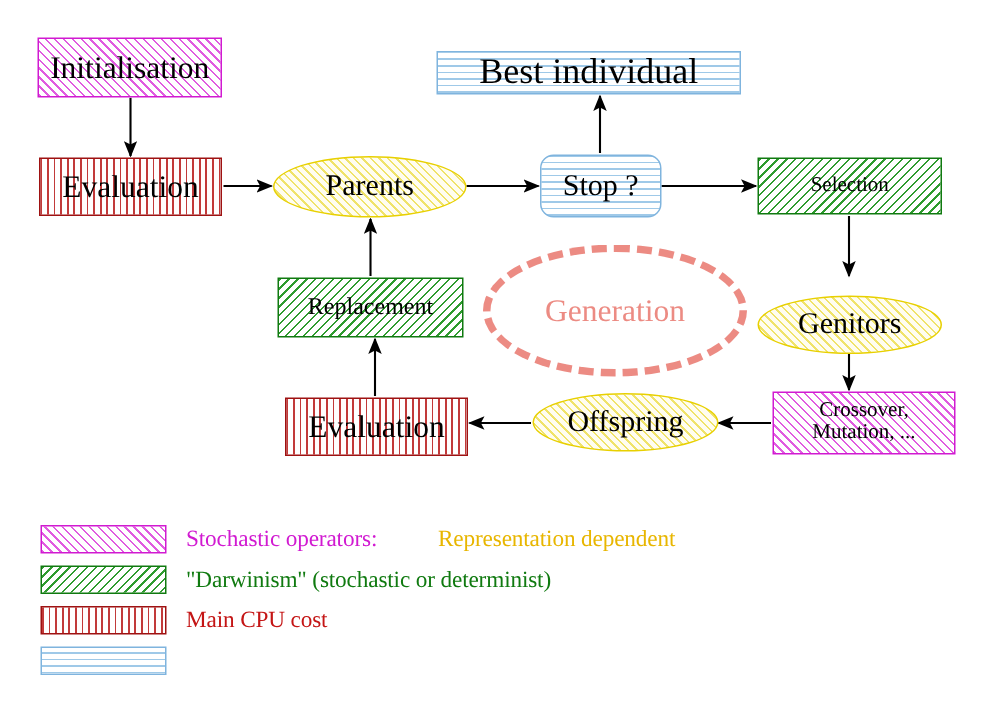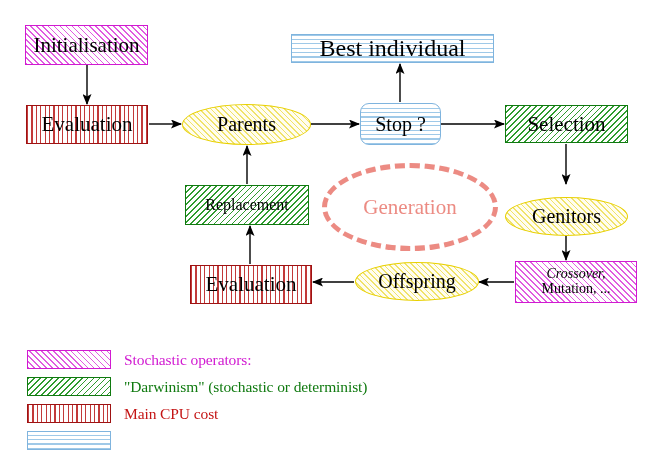--- a/index.html
+++ b/index.html
@@ -107,29 +107,29 @@
 
   <div class="node rect fill-blue" style="left:291px;top:34px;width:203px;height:29px;">
     <span class="lbl" style="font-size:24px;">Best individual</span>
   </div>
 
   <div class="node rect rounded fill-blue" style="left:360px;top:103px;width:81px;height:42px;">
     <span class="lbl" style="font-size:20px;">Stop ?</span>
   </div>
 
   <div class="node rect fill-green" style="left:505px;top:105px;width:123px;height:38px;">
-    <span class="lbl" style="font-size:21px;">Selection</span>
+    <span class="lbl" style="font-size:14px;">Selection</span>
   </div>
 
   <div class="node ellipse fill-yellow" style="left:505px;top:197px;width:123px;height:39px;border-width:1.5px;border-style:solid;">
     <span class="lbl" style="font-size:20px;">Genitors</span>
   </div>
 
   <div class="node rect fill-magenta" style="left:515px;top:261px;width:122px;height:42px;flex-direction:column;">
-    <span class="lbl" style="font-size:14px;font-style:italic;">Crossover,</span>
+    <span class="lbl" style="font-size:14px;">Crossover,</span>
     <span class="lbl" style="font-size:14px;">Mutation, ...</span>
   </div>
 
   <div class="node ellipse fill-yellow" style="left:355px;top:262px;width:124px;height:39px;border-width:1.5px;border-style:solid;">
     <span class="lbl" style="font-size:20px;">Offspring</span>
   </div>
 
   <div class="node rect fill-red" style="left:190px;top:265px;width:122px;height:39px;">
     <span class="lbl" style="font-size:21px;">Evaluation</span>
   </div>
@@ -139,20 +139,21 @@
   </div>
 
   <div class="dashed-gen" style="left:322px;top:163px;width:176px;height:88px;">
     <span style="font-size:21px;">Generation</span>
   </div>
 
   <div class="legend">
 
     <div class="swatch fill-magenta" style="left:27px;top:350px;"></div>
     <div class="lg-text c-mag" style="left:124px;top:351px;">Stochastic operators:</div>
+    <div class="lg-text c-gold" style="left:292px;top:351px;">Representation dependent</div>
 
     <div class="swatch fill-green" style="left:27px;top:377px;"></div>
     <div class="lg-text c-green" style="left:124px;top:378px;">"Darwinism" (stochastic or determinist)</div>
 
     <div class="swatch fill-red" style="left:27px;top:404px;"></div>
     <div class="lg-text c-red" style="left:124px;top:405px;">Main CPU cost</div>
 
     <div class="swatch fill-blue" style="left:27px;top:431px;"></div>
   </div>
 

